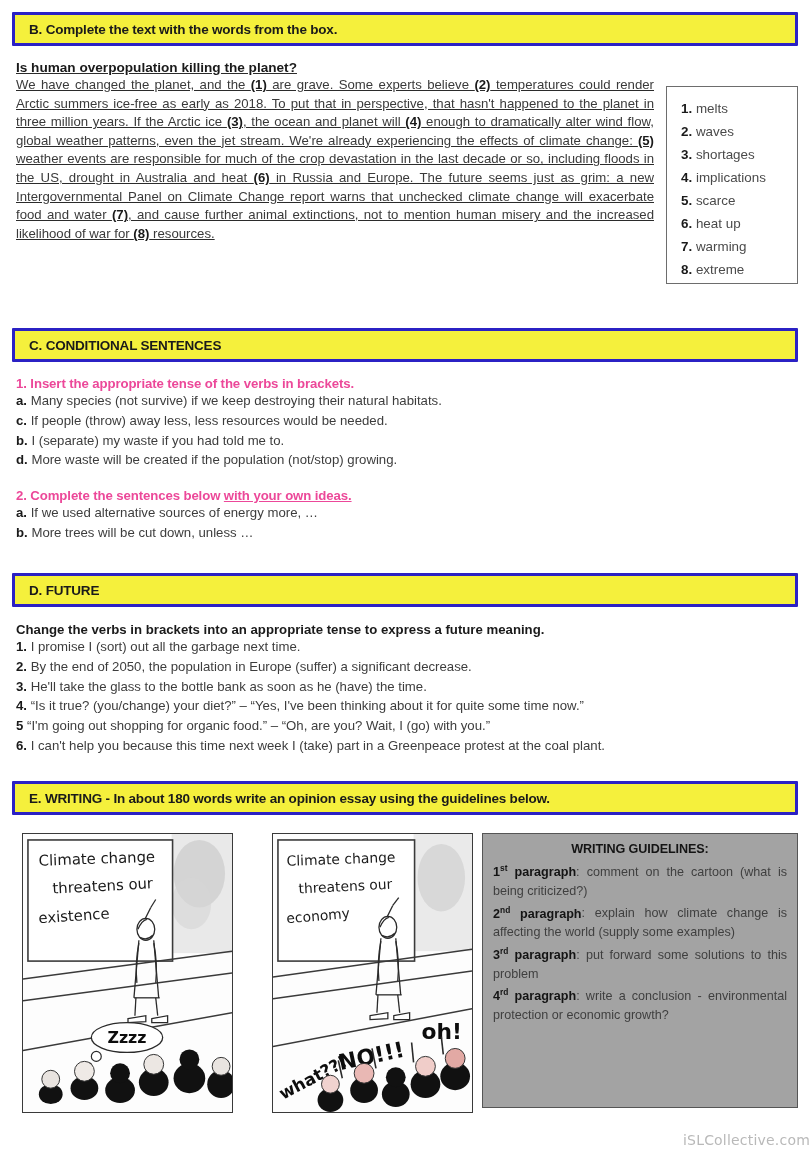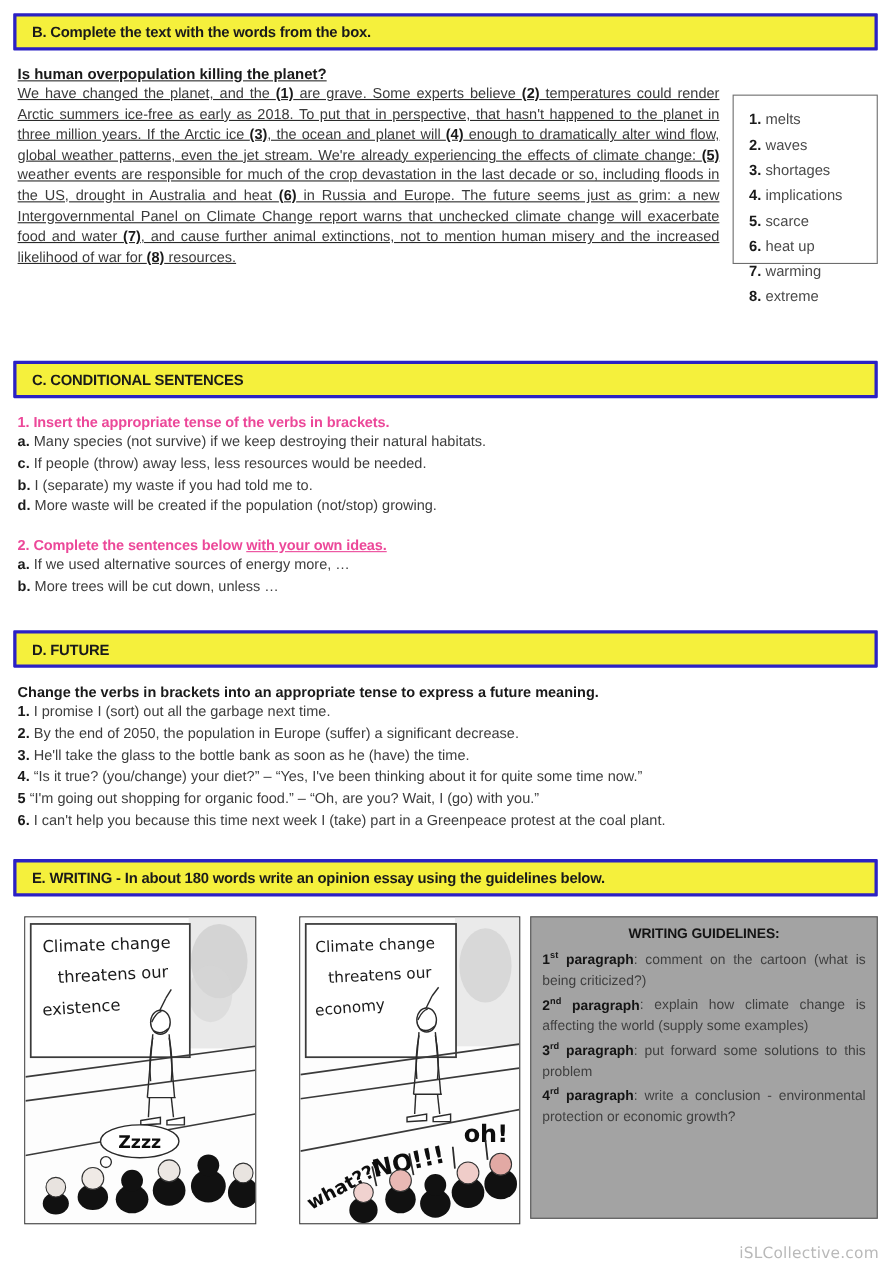--- a/index.html
+++ b/index.html
@@ -46,21 +46,21 @@
     width: 638px;
     margin-left: 6px;
   }
   #b-text .lead { font-weight: bold; font-size: 13.6px; color: #1a1a1a; margin-bottom: 1px; }
   #b-para { text-align: justify; }
   #word-box {
     position: absolute;
     right: 2px;
     top: 26px;
     width: 132px;
-    height: 154px;
+    height: 198px;
     border: 1.5px solid #6d6d6d;
     background: #fff;
     padding: 10px 0 0 14px;
   }
   #word-box .w-item {
     font-size: 13.4px;
     line-height: 23px;
     color: #4a4a4a;
     white-space: nowrap;
   }
@@ -115,21 +115,21 @@
   }
   .gl-item {
     font-size: 12.6px; line-height: 18.6px; color: #3f3f3f;
     text-align: justify; margin: 0;
   }
   .gl-item b { color: #141414; }
   .gl-item sup { font-size: 8.4px; vertical-align: super; font-weight: bold; }
 
   #footer {
     position: absolute;
-    right: 11px;
+    right: 0;
     bottom: 8px;
     font-size: 14px;
     color: #b9b9b9;
     letter-spacing: 0.2px;
     font-family: "DejaVu Sans", sans-serif;
   }
 </style>
 </head>
 <body>
 

